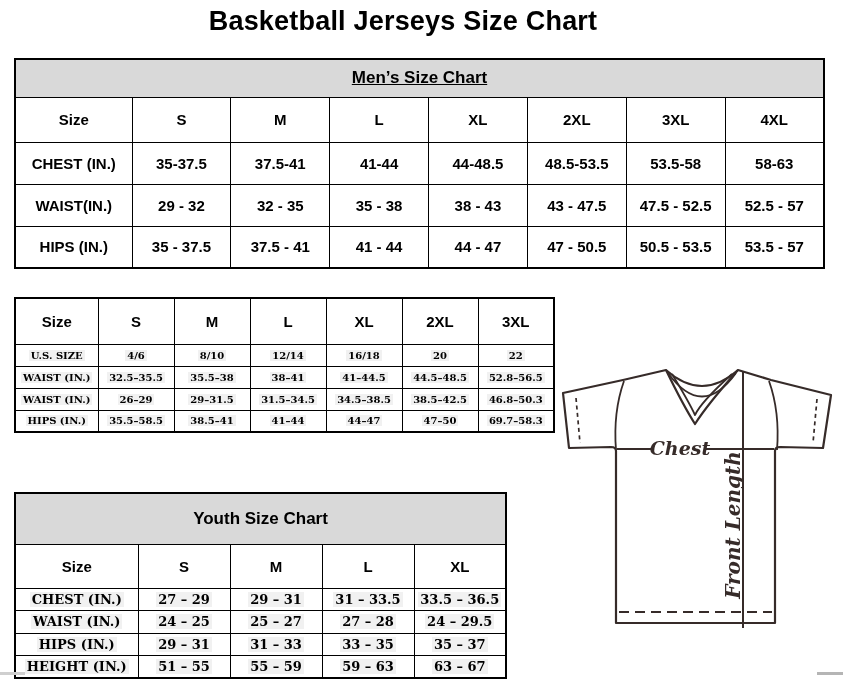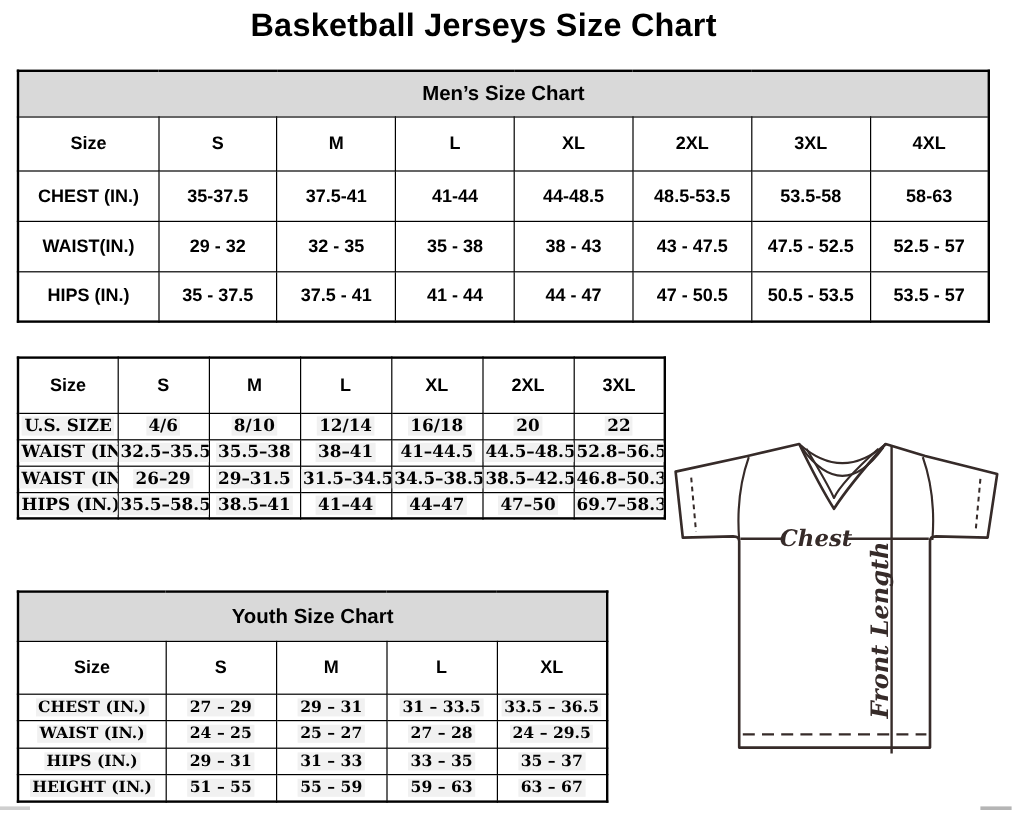--- a/index.html
+++ b/index.html
@@ -8,33 +8,33 @@
   .page-title{position:absolute;top:6px;left:0;width:806px;text-align:center;
        font-size:27px;font-weight:bold;letter-spacing:0.2px;}
   table.size-table{position:absolute;border-collapse:collapse;table-layout:fixed;
        border:2px solid #000;background:#fff;}
   table.size-table td{border:1px solid #000;text-align:center;vertical-align:middle;
        padding:0;overflow:hidden;white-space:nowrap;}
   td.tbl-title{background:#d9d9d9;font-weight:bold;font-size:17px;
        font-family:"Liberation Sans",sans-serif;}
   
   .men{left:14px;top:58px;width:811px;}
-  .men .title-row{height:38px;}
+  .men .title-row{height:38px;text-decoration:underline;}
   .men .head-row{height:45px;font-size:15px;font-weight:bold;}
   .men .data-row{height:42px;font-size:15px;font-weight:bold;}
   .men-c0{width:117px;}
   
   .women{left:14px;top:297px;width:541px;}
   .women .title-row{height:41px;}
   .women .head-row{height:46px;font-size:15px;font-weight:bold;}
-  .women .data-row{height:22px;font-family:"DejaVu Serif",serif;font-weight:bold;font-size:14px;}
+  .women .data-row{height:22px;font-family:"DejaVu Serif",serif;font-weight:bold;font-size:10px;}
   .women-c0{width:83px;}
   
   .youth{left:14px;top:492px;width:493px;}
-  .youth .title-row{height:41px;}
+  .youth .title-row{height:51px;}
   .youth .head-row{height:44px;font-size:15px;font-weight:bold;}
   .youth .data-row{height:22.5px;font-family:"DejaVu Serif",serif;font-weight:bold;font-size:13px;}
   .youth-c0{width:123px;}
   .hl{background:#f1f1f1;padding:0 2px;}
   
   .jersey{position:absolute;left:553px;top:360px;width:290px;height:312px;}
   .jersey text{font-family:"DejaVu Serif",serif;font-style:italic;font-weight:bold;fill:#362b29;}
   
   .scroll-frag-left{position:absolute;left:0;top:672px;width:25px;height:3px;background:#cfcfcf;}
   .scroll-frag-right{position:absolute;left:817px;top:672px;width:26px;height:3px;background:#b5b5b5;}

